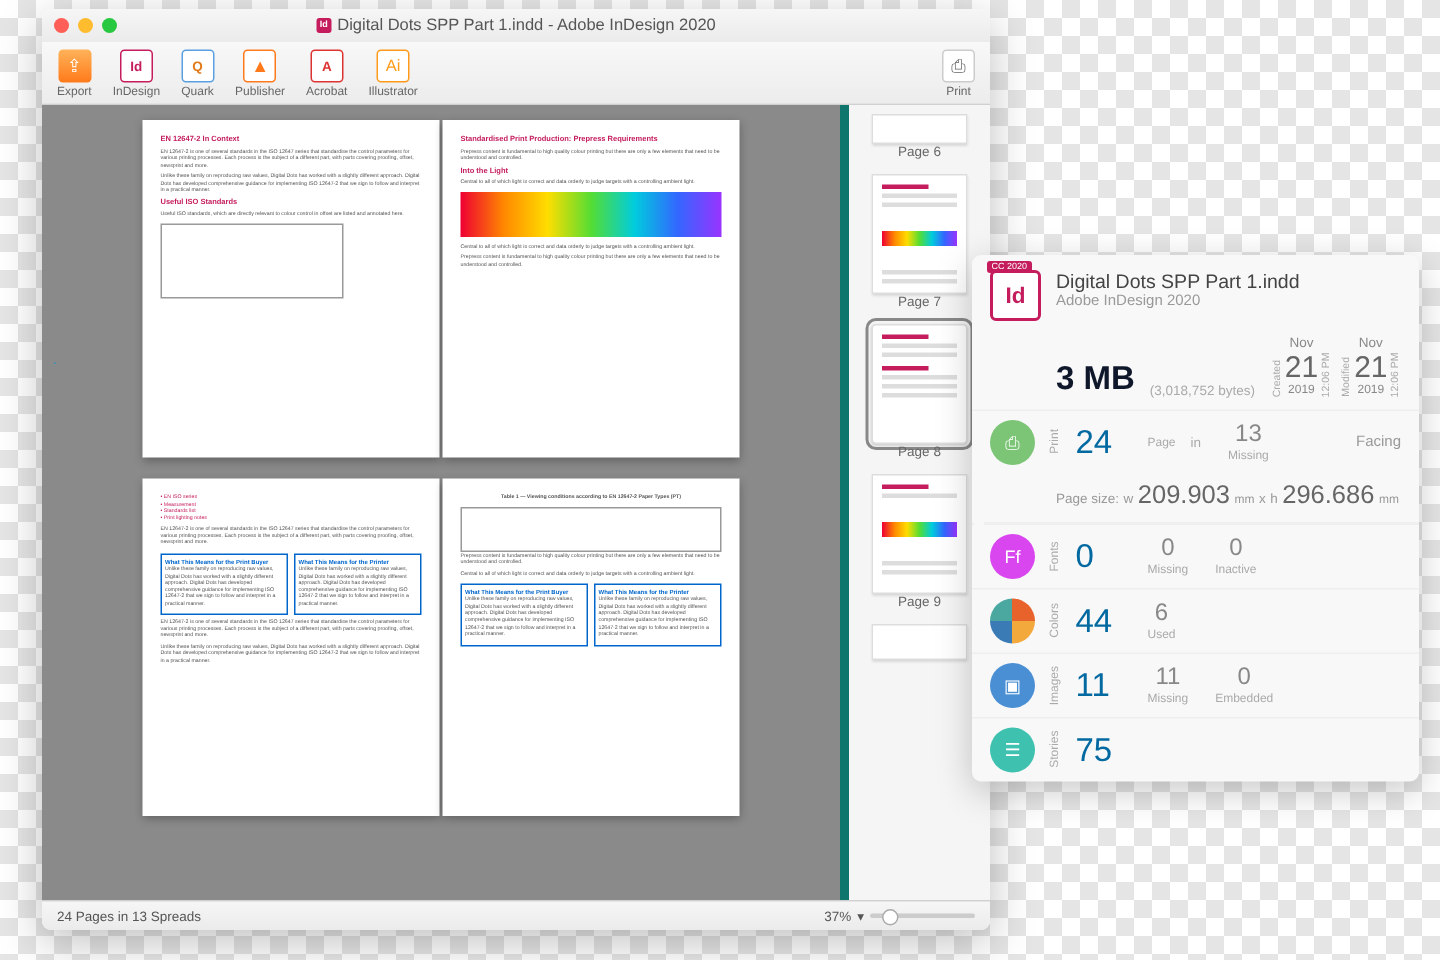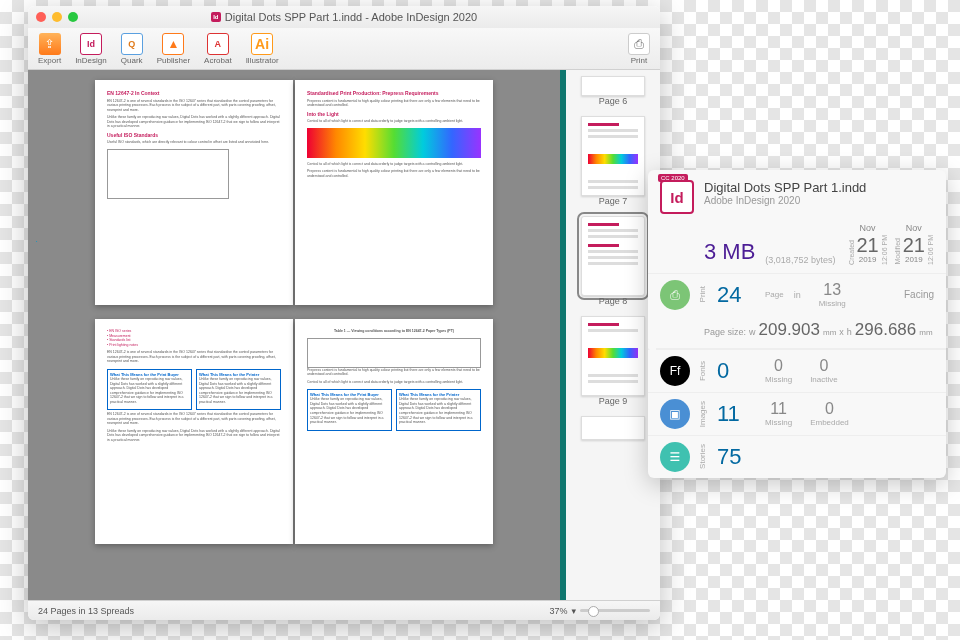--- a/index.html
+++ b/index.html
@@ -13,21 +13,21 @@
 .titlecenter{position:absolute;left:0;right:0;text-align:right;display:flex;justify-content:center;align-items:center;gap:4px}
 .title-id{width:10px;height:10px;background:#c41c5c;border-radius:2px;display:inline-flex;align-items:center;justify-content:center;color:#fff;font-size:6px;font-weight:bold}
 .toolbar{height:42px;background:linear-gradient(#f8f8f8,#ececec);border-bottom:1px solid #d0d0d0;display:flex;align-items:center;padding:0 10px;gap:14px}
 .tbtn{display:flex;flex-direction:column;align-items:center;gap:1px;font-size:8px;color:#666;cursor:pointer}
 .tbtn .ic{width:22px;height:22px;border-radius:3px;display:flex;align-items:center;justify-content:center;font-size:12px}
 .ic.export{background:linear-gradient(#ffb35a,#ff7a1a);color:#fff}
 .ic.indes{background:#fff;border:1px solid #c41c5c;color:#c41c5c;font-weight:bold;font-size:9px}
 .ic.quark{background:#fff;border:1px solid #5aa0e0;color:#e07a1a;font-weight:bold;font-size:9px}
 .ic.pub{background:#fff;border:1px solid #ff7a1a;color:#ff7a1a}
 .ic.acro{background:#fff;border:1px solid #d33;color:#d33;font-weight:bold;font-size:9px}
-.ic.illu{background:#fff;border:1px solid #ff9a1a;color:#ff9a1a;font-weight:bold;font-size:14px}
+.ic.illu{background:#fff;border:1px solid #ff9a1a;color:#ff9a1a;font-weight:normal;font-size:11px}
 .spacer{flex:1}
 .ic.print{background:#fff;border:1px solid #ccc;color:#666}
 .workspace{flex:1;display:flex;overflow:hidden}
 .canvas{flex:1;background:#8a8a8a;overflow:hidden;position:relative;padding:10px}
 .spread{background:#8a8a8a;margin-bottom:14px;position:relative}
 .page{background:#fff;box-shadow:0 2px 6px rgba(0,0,0,0.3);padding:10px 12px;font-size:4px;color:#333;line-height:1.3}
 .spread.two{display:flex;gap:2px;justify-content:center}
 .spread.two .page{width:198px;height:225px}
 .page h4{color:#c41c5c;font-size:5px;margin-bottom:2px}
 .page p{font-size:3.5px;color:#555;margin-bottom:3px}
@@ -50,31 +50,31 @@
 
 .infopanel{position:absolute;left:648px;top:170px;width:298px;background:#f8f8f8;border-radius:6px;box-shadow:0 6px 24px rgba(0,0,0,0.22);z-index:3;font-size:12px;color:#666}
 .infopanel::before{content:"";position:absolute;left:-8px;top:170px;border:8px solid transparent;border-right-color:#f8f8f8}
 .iphead{display:flex;padding:10px 12px;gap:10px;align-items:flex-start}
 .idlogo{width:34px;height:34px;background:#fff;border:2px solid #c41c5c;border-radius:4px;display:flex;align-items:center;justify-content:center;color:#c41c5c;font-weight:bold;font-size:15px;position:relative}
 .idbadge{position:absolute;top:-8px;left:-4px;background:#c41c5c;color:#fff;font-size:6px;padding:1px 3px;border-radius:2px;font-weight:normal}
 .fname{font-size:13px;color:#444;font-weight:500}
 .fapp{font-size:10px;color:#999}
 .iprow{display:flex;align-items:center;padding:6px 12px;gap:10px;border-top:1px solid #eee}
 .sizeblk{padding:0 12px 8px 56px;display:flex;align-items:flex-end;gap:10px}
-.bignum{font-size:22px;color:#4c1d95;font-weight:400}
+.bignum{font-size:22px;color:#0f172a;font-weight:700}
 .bytes{font-size:9px;color:#aaa}
 .dates{margin-left:auto;display:flex;gap:6px}
 .datecol{display:flex;align-items:flex-end;gap:2px}
 .datev{writing-mode:vertical-rl;font-size:7px;color:#aaa;transform:rotate(180deg)}
 .dateblock{text-align:center;font-size:8px;color:#888;line-height:1.1}
 .dateblock .mon{font-size:9px}
 .dateblock .day{font-size:20px;color:#666}
 .circ{width:30px;height:30px;border-radius:50%;display:flex;align-items:center;justify-content:center;color:#fff;flex-shrink:0}
 .circ.print2{background:#7cc576}
-.circ.fonts{background:#000000}
+.circ.fonts{background:#d946ef}
 .circ.colors{background:conic-gradient(#e8622c 0 25%,#f3a93c 0 50%,#3b7bb5 0 75%,#4aa8a0 0)}
 .circ.images{background:#4a8fd4}
 .circ.stories{background:#3fc1b0}
 .vlabel{writing-mode:vertical-rl;transform:rotate(180deg);font-size:8px;color:#aaa;margin-left:-2px}
 .statnum{font-size:22px;color:#0369a1;font-weight:300;min-width:30px}
 .ministat{display:flex;flex-direction:column;align-items:center;font-size:8px;color:#aaa;margin-left:8px}
 .ministat .n{font-size:16px;color:#888}
 .pgsize{font-size:9px;color:#999;padding:4px 12px 8px 56px;display:flex;align-items:baseline;gap:3px;border-bottom:1px solid #eee}
 .pgsize .v{font-size:17px;color:#666}
 .pgsize .u{font-size:8px}
@@ -320,20 +320,29 @@
     <div class="ministat">
         <span class="n">0</span>
         <span>Missing</span>
       </div>
     <div class="ministat">
         <span class="n">0</span>
         <span>Inactive</span>
       </div>
   </div>
 
+  <div class="iprow">
+    <div class="circ colors"></div>
+    <span class="vlabel">Colors</span>
+    <span class="statnum">44</span>
+    <div class="ministat">
+        <span class="n">6</span>
+        <span>Used</span>
+      </div>
+  </div>
 
   <div class="iprow">
     <div class="circ images">▣</div>
     <span class="vlabel">Images</span>
     <span class="statnum">11</span>
     <div class="ministat">
         <span class="n">11</span>
         <span>Missing</span>
       </div>
     <div class="ministat">

